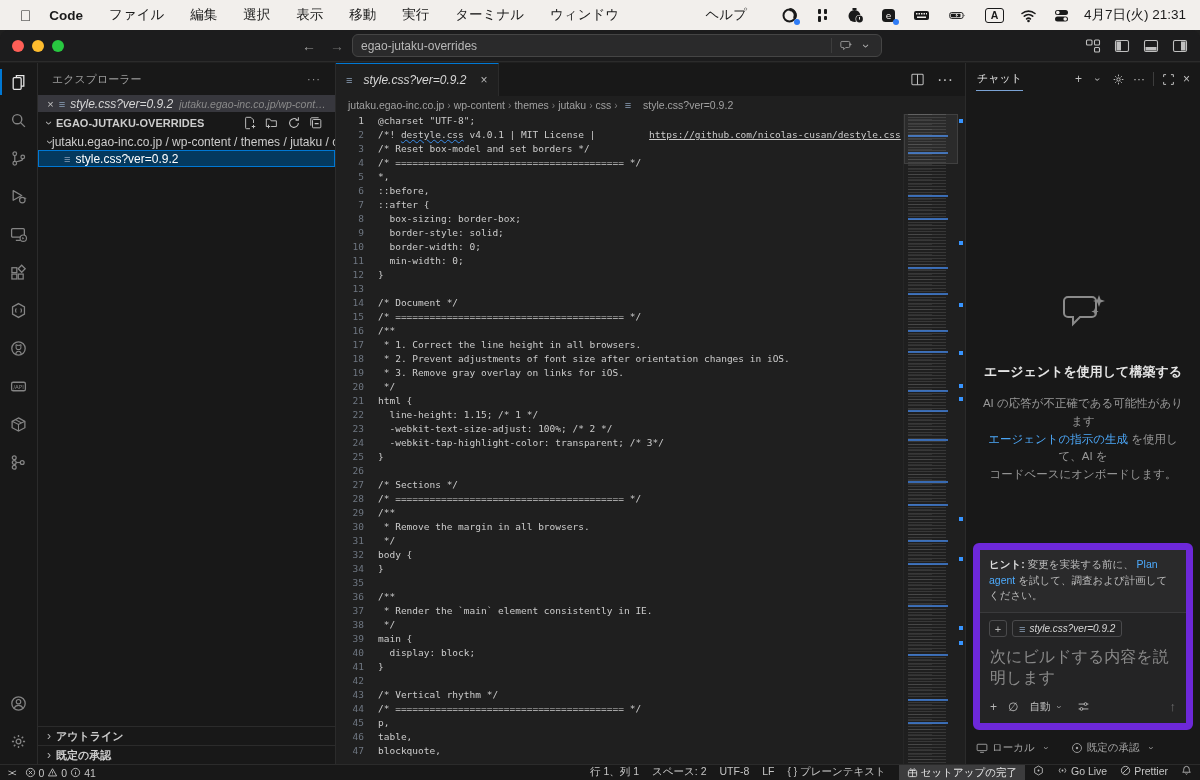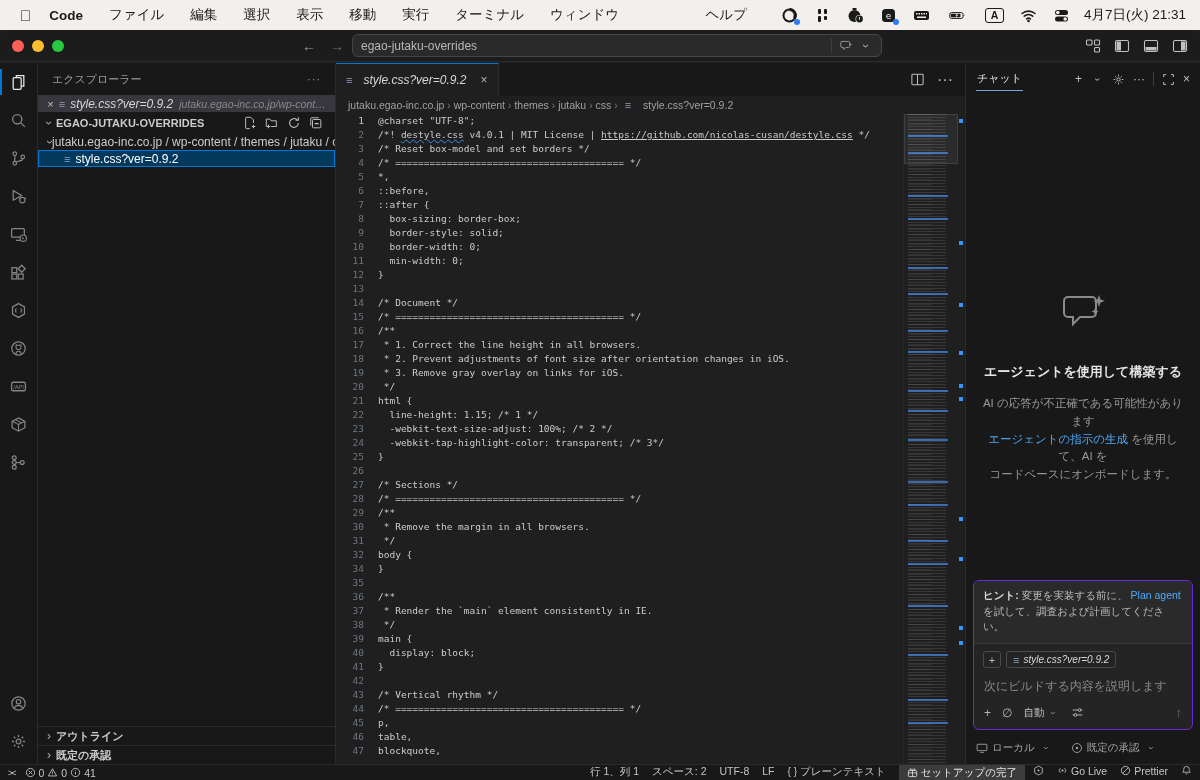--- a/index.html
+++ b/index.html
@@ -84,21 +84,21 @@
   .breadcrumbs .sep { color:#7a7a7a; font-size:10px; }
 
   .codearea { flex:1; position:relative; overflow:hidden; font-family:"DejaVu Sans Mono", monospace;
     font-size:9.5px; line-height:14px; }
   .codelines { position:absolute; top:0; left:0; right:62px; }
   .cline { display:flex; height:14px; white-space:pre; }
   .cline .ln { width:42px; text-align:right; color:#6e7681; flex:none; padding-right:14px; }
   .cline.cur .ln { color:#c6c6c6; }
   .cline .ct { color:#cccccc; }
   .squig { text-decoration:underline; text-decoration-style:wavy; text-decoration-color:#3b8eea; text-decoration-thickness:1px; }
-  .codelink { text-decoration:underline; }
+  .codelink { text-decoration:underline;margin-left:48px; }
   
   .minimap { position:absolute; top:0; right:7px; width:55px; bottom:0; background:#1f1f1f;
     border-left:1px solid #262626; }
   .mm-stripes { position:absolute; inset:0 12px 0 4px;
     background:repeating-linear-gradient(to bottom, rgba(205,205,205,0.14) 0 1px, transparent 1px 3px); }
   .mm-stripes2 { position:absolute; top:0; bottom:0; left:4px; width:24px;
     background:repeating-linear-gradient(to bottom, rgba(205,205,205,0.10) 0 1px, transparent 1px 5px); }
   .mm-mark { position:absolute; left:4px; right:10px; height:2px; background:rgba(65,132,228,0.75); }
   .mm-slider { position:absolute; left:0; right:0; top:0; height:50px; background:rgba(255,255,255,0.055);
     border:1px solid rgba(255,255,255,0.10); }
@@ -111,30 +111,30 @@
   .chat-title { font-size:11px; color:#e7e7e7; border-bottom:1px solid #7aa2d4; padding:4px 1px; }
   .chat-hicons { margin-left:auto; display:flex; align-items:center; gap:8px; color:#c0c0c0; font-size:12px; }
   .chat-hicons svg { width:13px; height:13px; }
   .vdiv { width:1px; height:14px; background:#3d3d3d; }
   .chat-empty { position:absolute; top:228px; left:0; right:0; text-align:center; padding:0 16px; }
   .chat-empty .bubble { margin-bottom:28px; }
   .chat-empty h3 { font-size:13px; color:#e4e4e4; margin-bottom:14px; }
   .chat-empty p { font-size:11.5px; color:#989898; line-height:1.55; }
   .bluelink { color:#4daafc; }
   .chat-inputbox { position:absolute; left:7px; right:7px; bottom:34px; background:#242425;
-    border:1px solid #6d28d9; border-radius:6px; overflow:hidden; }
+    border:7px solid #6d28d9; border-radius:6px; overflow:hidden; }
   .hintsec { padding:7px 9px 8px; background:#2a2a2b; border-bottom:1px solid #3a3a3c;
     font-size:10.5px; color:#bdbdbd; line-height:1.5; }
   .hintsec b { color:#dcdcdc; }
   .chiprow { display:flex; align-items:center; gap:5px; padding:7px 9px 2px; }
   .addctx { width:18px; height:17px; border:1px solid #4a4a4c; border-radius:3px; color:#b5b5b5;
     font-size:11px; display:flex; align-items:center; justify-content:center; }
   .ctxchip { height:17px; border:1px solid #4a4a4c; border-radius:3px; display:flex; align-items:center;
     padding:0 6px; gap:4px; font-size:10px; color:#c8c8c8; }
-  .chat-ph { padding:8px 10px 4px; font-size:12px; color:#8a8a8a; }
+  .chat-ph { padding:8px 10px 4px; font-size:16px; color:#8a8a8a; }
   .chat-toolbar { display:flex; align-items:center; gap:11px; padding:6px 10px 9px; color:#b5b5b5; font-size:12px; }
   .mode { font-size:10.5px; display:flex; align-items:center; gap:2px; color:#c0c0c0; }
   .send { margin-left:auto; color:#6f6f6f; font-size:13px; }
   .chat-below { position:absolute; left:10px; right:10px; bottom:9px; display:flex; gap:18px;
     font-size:10.5px; color:#a3a3a3; align-items:center; }
   .chat-below .grp { display:flex; align-items:center; gap:4px; }
   .chat-below svg { width:12px; height:12px; }
 
   
   .statusbar { position:absolute; left:0; right:0; bottom:0; height:16px; background:#181818;

